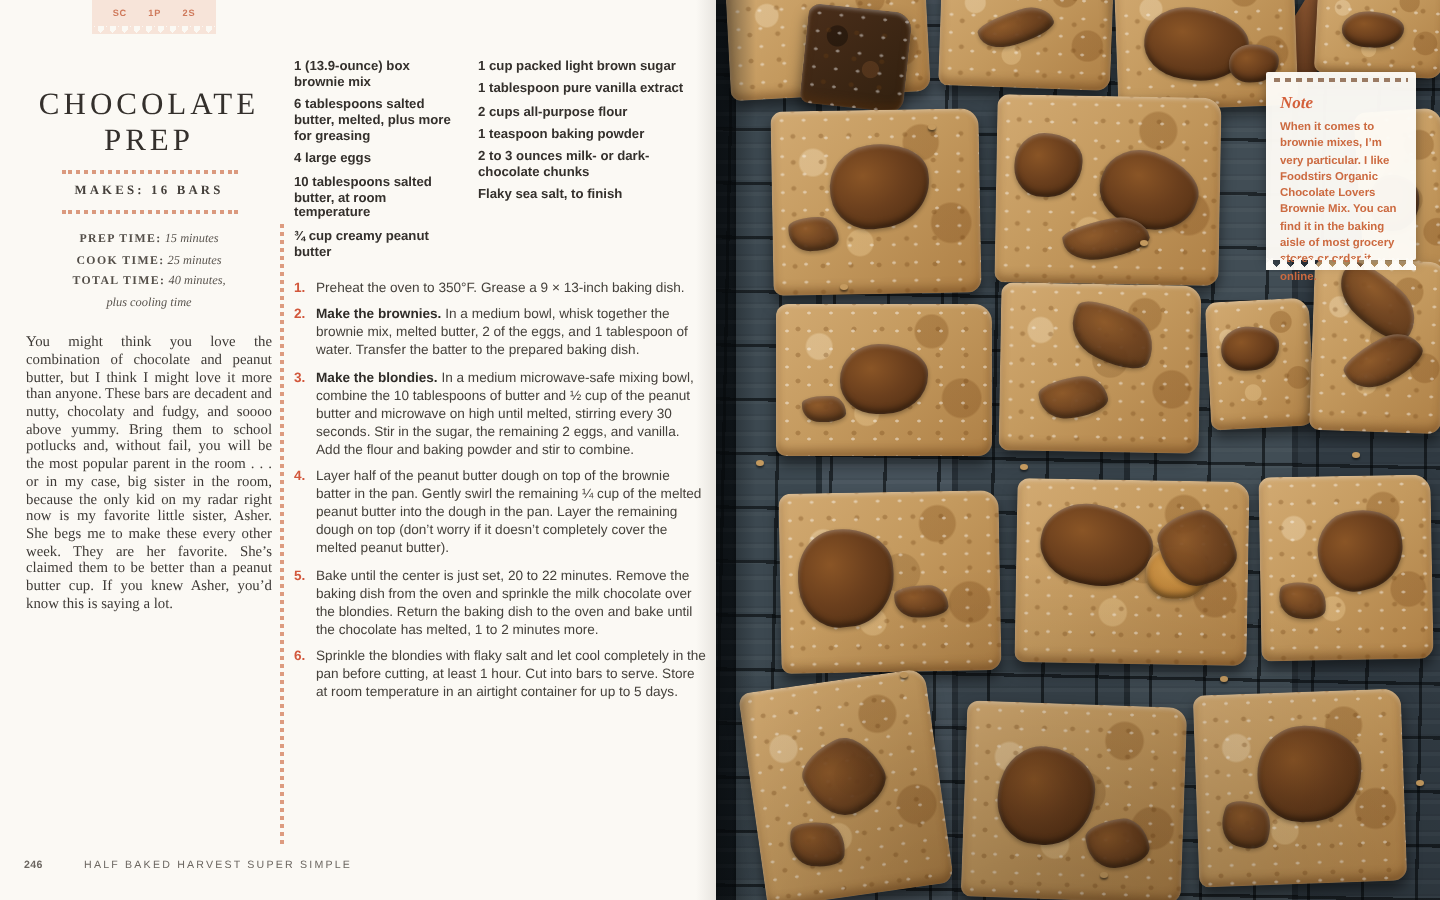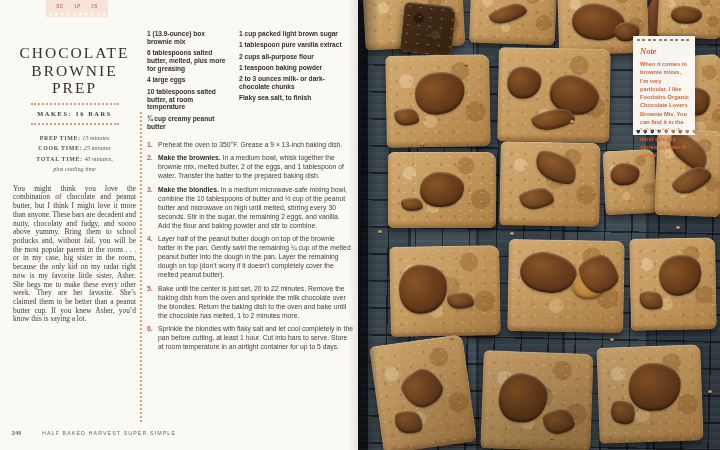--- a/index.html
+++ b/index.html
@@ -99,21 +99,21 @@
     border-radius:48% 62% 55% 45% / 55% 45% 60% 50%;
     box-shadow:inset 0 1px 2px rgba(255,255,255,.28), inset 0 -2px 3px rgba(0,0,0,.45),
                0 1px 2px rgba(0,0,0,.3); }
   .pool.drizzle { border-radius:60% 40% 55% 45% / 30% 70% 35% 65%; opacity:.92; }
   .pool.caramel { background:radial-gradient(ellipse at 40% 40%, #d29a4b, #a86f2a); }
   .crumb { position:absolute; z-index:2; width:4px; height:3px; background:#c49a5f;
     border-radius:50%; box-shadow:0 1px 1px rgba(0,0,0,.5); }
   .spatula { position:absolute; z-index:1; background:linear-gradient(90deg,#8a5530,#63391d);
     border-radius:5px; box-shadow:0 2px 5px rgba(0,0,0,.55); }
 
-  .note-card { position:absolute; z-index:5; left:275px; top:36px; width:62px; height:94px;
+  .note-card { position:absolute; z-index:5; left:275px; top:36px; width:75px; height:94px;
     background:rgba(253,251,246,.97); border-radius:1px; padding:10px 6px 6px 7px;
     box-shadow:0 2px 6px rgba(0,0,0,.35); }
   .note-card::before { content:""; position:absolute; top:3px; left:4px; right:4px; height:2px;
     background:repeating-linear-gradient(90deg,#9a7a63 0 3px,transparent 3px 5.5px); }
   .note-card::after { content:""; position:absolute; left:0; right:0; bottom:-5px; height:6px;
     background:
       linear-gradient(45deg, rgba(253,251,246,.97) 50%, transparent 50%) 0 0/7px 6px repeat-x,
       linear-gradient(-45deg, rgba(253,251,246,.97) 50%, transparent 50%) 3.5px 0/7px 6px repeat-x; }
   .note-heading { font-family:"Liberation Serif", serif; font-style:italic; font-weight:700;
     font-size:8.5px; color:#d4603a; margin-bottom:4px; }
@@ -128,21 +128,20 @@
 
     <div class="banner">
       <span>SC</span>
       <span>1P</span>
       <span>2S</span>
     </div>
 
     <div class="col-intro">
       <h1 class="recipe-title">
         <span>CHOCOLATE</span>
-        <span>BROWNIE</span>
         <span>PREP</span>
       </h1>
       <div class="rule-dotted"></div>
       <div class="makes">MAKES: 16 BARS</div>
       <div class="rule-dotted"></div>
       <div class="times">
         <div class="time-row">
           <span class="tlabel">PREP TIME:</span>
           <span class="tval">15 minutes</span>
         </div>

